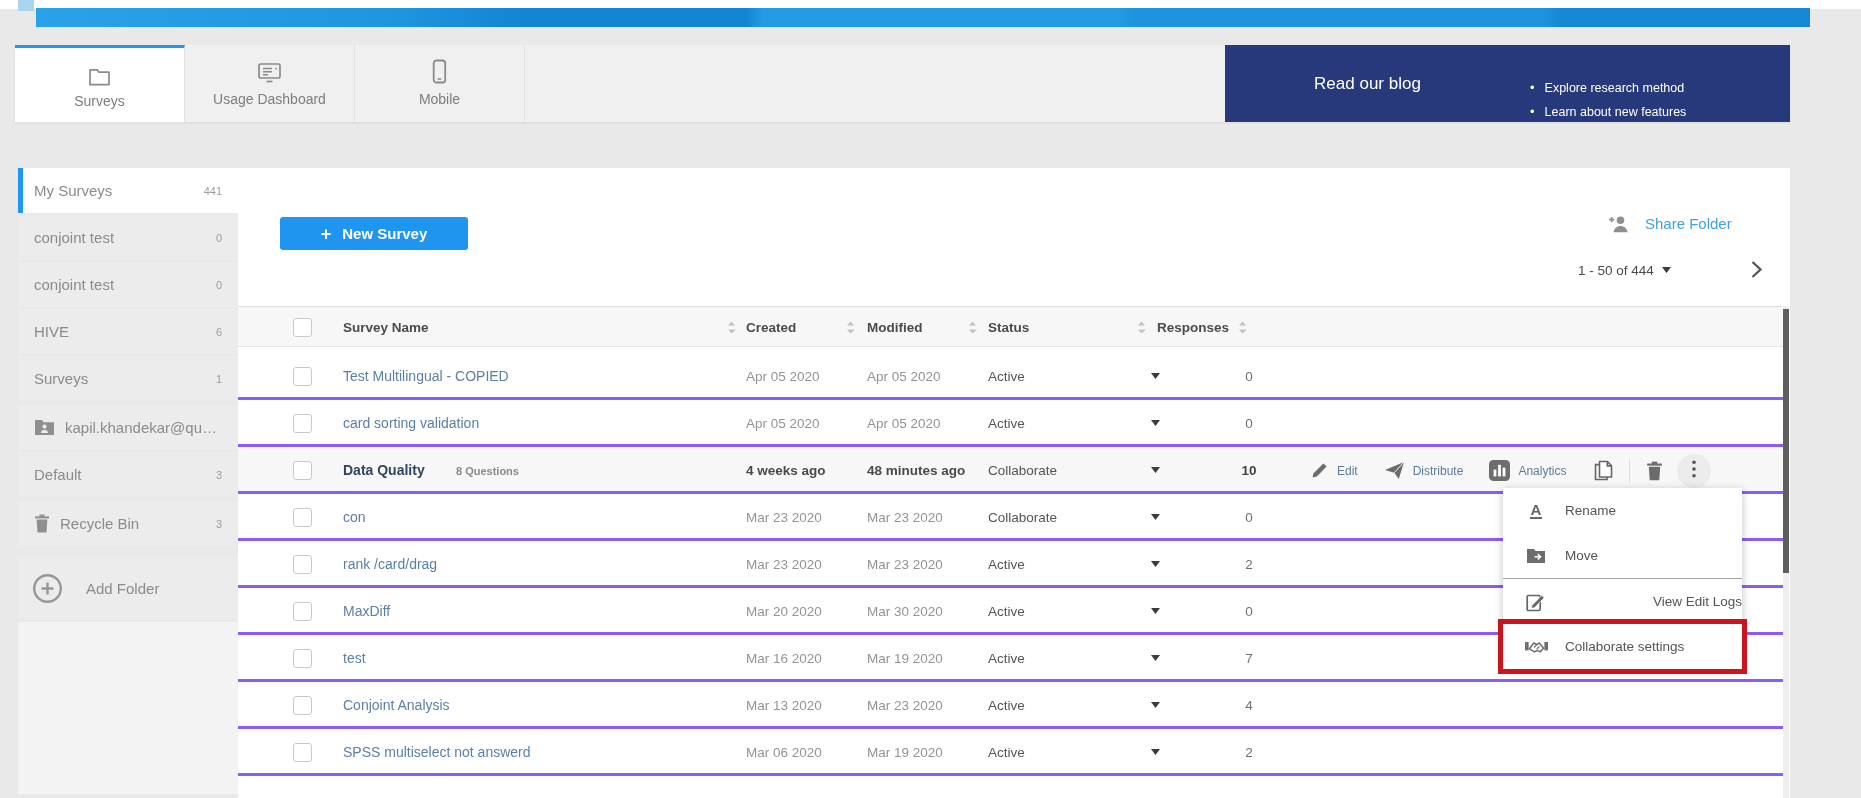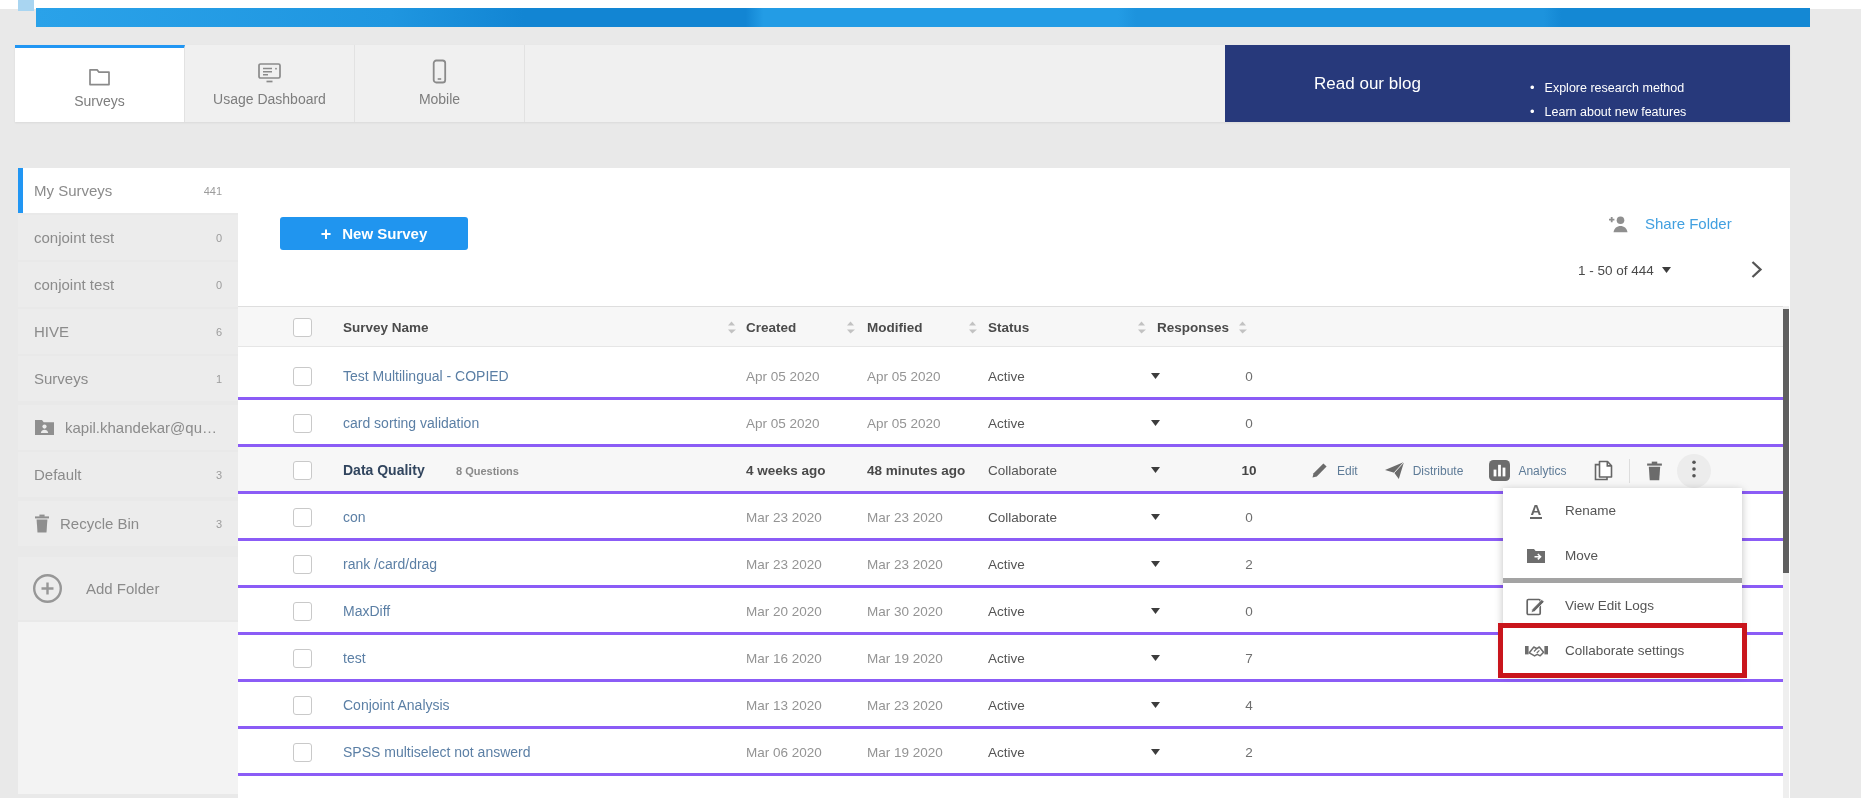--- a/index.html
+++ b/index.html
@@ -93,21 +93,21 @@
   .ml26{margin-left:26px;} .ml28{margin-left:28px;}
   .ra-divider{width:1px;height:24px;background:#ddd;}
   .ra-dots{width:34px;height:34px;border-radius:50%;background:#ececec;display:flex;align-items:center;
            justify-content:center;cursor:pointer;}
 
   
   .context-menu{position:absolute;left:1265px;top:320px;width:239px;background:#fff;z-index:5;
                 box-shadow:0 2px 8px rgba(0,0,0,.25);}
   .menu-item{height:45px;display:flex;align-items:center;gap:17px;padding-left:21px;font-size:13.5px;
              color:#555;background:#fff;cursor:pointer;position:relative;}
-  .menu-item:nth-child(3){border-top:5px solid #a3a3a3;}
+  .menu-item:nth-child(3){border-top:1px solid #a3a3a3;justify-content:space-between;}
   .menu-item.highlighted{box-shadow:0 0 0 5px #c9151c;z-index:6;}
   .menu-icon{width:24px;display:flex;justify-content:center;}
   .icon-A{font-size:15px;font-weight:bold;color:#666;border-bottom:2px solid #666;line-height:15px;padding:0 1px;}
 
   
   .vscroll-track{position:absolute;left:1545px;top:138px;width:6px;height:492px;background:#efefef;}
   .vscroll-thumb{position:absolute;left:0;top:3px;width:6px;height:264px;background:#5f5f5f;cursor:pointer;}
 </style>
 </head>
 <body>

